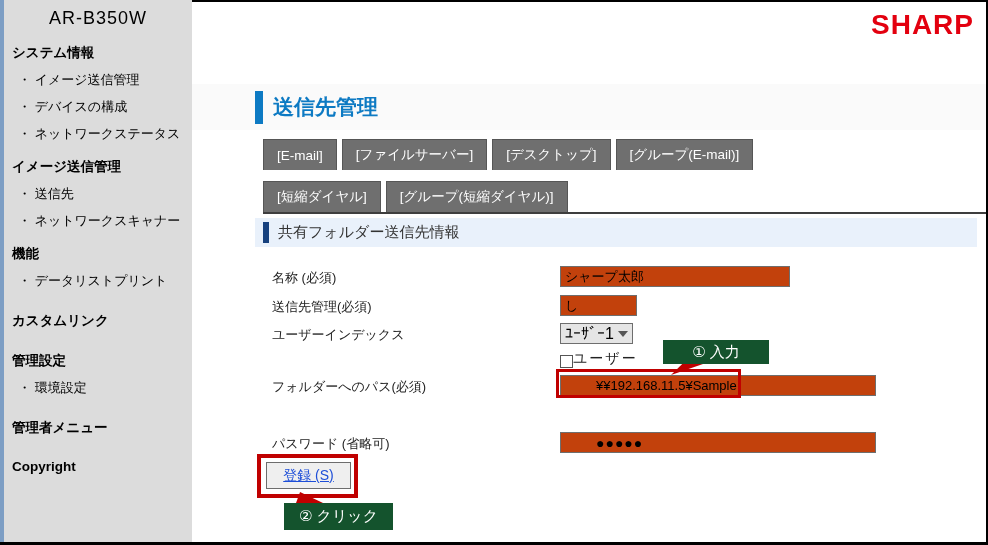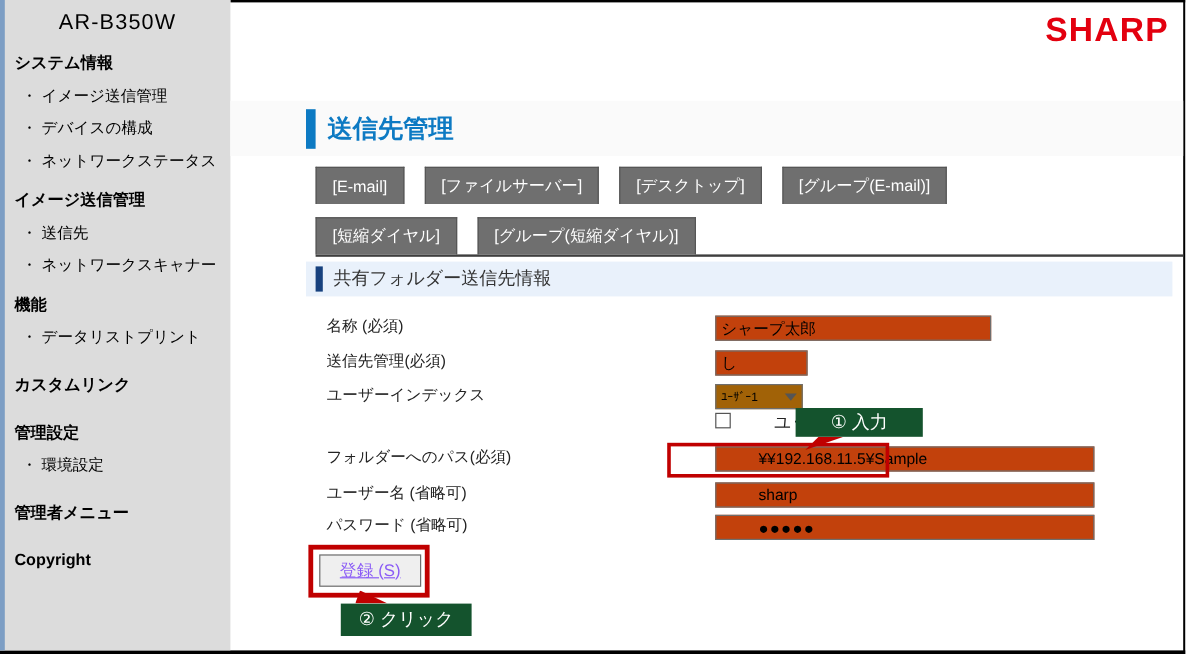--- a/index.html
+++ b/index.html
@@ -24,51 +24,51 @@
          letter-spacing:1px;color:#e3000f;}
 
   
   .title-band{position:absolute;left:192px;right:2px;top:84px;height:46px;background:#fafafa;
               display:flex;align-items:center;}
   .title-bar{width:8px;height:33px;background:#0d7ac3;margin-left:63px;}
   .title-text{margin-left:10px;font-size:21px;font-weight:bold;color:#0d7ac3;}
 
   
   .tabs{position:absolute;left:263px;right:2px;top:139px;border-bottom:2px solid #3e3e3e;}
-  .tabrow{display:flex;gap:17px;height:31px;}
+  .tabrow{display:flex;gap:5px;height:31px;}
   .tab{display:flex;align-items:center;padding:0 13px;font-size:13.5px;box-sizing:border-box;
        background:#6f6f6f;color:#fff;border:1px solid #565656;border-bottom:none;cursor:pointer;}
   .tab.active{background:#fbfbfb;color:#333;border:1px solid #c8c8c8;border-bottom:none;
               border-top:4px solid #1a80c8;}
   .tabrow+.tabrow{margin-top:11px;}
 
   
   .sec-head{position:absolute;left:255px;width:722px;top:218px;height:29px;background:#e9f1fb;
             display:flex;align-items:center;}
   .sec-bar{width:6px;height:21px;background:#17417e;margin-left:8px;}
   .sec-text{margin-left:9px;font-size:15px;color:#333;}
 
   
-  .frow{position:absolute;left:272px;display:flex;align-items:flex-start;height:24px;gap:36px;}
+  .frow{position:absolute;left:272px;display:flex;align-items:flex-end;height:24px;}
   .flabel{width:288px;font-size:13px;color:#222;}
   .txt{border:1px solid #6e6e6e;height:21px;font-family:"Liberation Sans","DejaVu Sans",sans-serif;
        font-size:13px;padding:0 4px;box-sizing:border-box;background:#c2410c;color:#000;}
   .w-name{width:230px;} .w-search{width:77px;} .w-wide{width:316px;padding-left:35px;}
   .pw{font-size:14px;letter-spacing:1px;}
-  .fselect{width:73px;height:21px;border:1px solid #6e6e6e;background:#a16207;box-sizing:border-box;
+  .fselect{width:73px;height:21px;border:1px solid #6e6e6e;background:#e5e5e5;box-sizing:border-box;
            display:flex;align-items:center;justify-content:space-between;padding:0 4px;
-           font-size:10px;color:#000;cursor:pointer;}
+           font-size:16px;color:#000;cursor:pointer;}
   .chev{width:0;height:0;border-left:5px solid transparent;border-right:5px solid transparent;
         border-top:6px solid #555;}
   .cbox{width:13px;height:13px;border:1px solid #555;background:#fff;box-sizing:border-box;cursor:pointer;}
   .cblabel{margin-left:0;font-size:14px;letter-spacing:2px;color:#222;}
 
   .btn{position:absolute;left:266px;top:462px;width:85px;height:27px;background:#efefef;
        border:1px solid #6d6d6d;font-family:"Liberation Sans","DejaVu Sans",sans-serif;
-       font-size:14px;color:#8b5cf6;text-decoration:underline;cursor:pointer;}
+       font-size:14px;color:#1d4ed8;text-decoration:underline;cursor:pointer;}
 
   
   .hl-path{position:absolute;left:556px;top:369px;width:185px;height:29px;
            border:3px solid #c00000;box-sizing:border-box;pointer-events:none;}
   .hl-btn{position:absolute;left:257px;top:454px;width:101px;height:44px;
           border:4px solid #c00000;box-sizing:border-box;pointer-events:none;}
   .callout{position:absolute;background:#14532d;color:#fff;display:flex;align-items:center;
            justify-content:center;font-size:15px;}
   .co1{left:663px;top:340px;width:106px;height:24px;}
   .co1 .tri{position:absolute;left:8px;top:100%;width:32px;height:11px;background:#c00000;
@@ -157,24 +157,20 @@
     <div class="flabel"></div>
     <div class="cbox"></div>
     <div class="cblabel">ユーザー</div>
   </div>
 
   <div class="frow" style="top:372px;">
     <div class="flabel">フォルダーへのパス(必須)</div>
     <input class="txt w-wide" type="text" value="¥¥192.168.11.5¥Sample" style="">
   </div>
 
-  <div class="frow" style="top:402px;">
-    <div class="flabel">ユーザー名 (省略可)</div>
-    <input class="txt w-wide" type="text" value="sharp" style="">
-  </div>
 
   <div class="frow" style="top:429px;">
     <div class="flabel">パスワード (省略可)</div>
     <input class="txt w-wide pw" type="text" value="●●●●●" style="">
   </div>
 
   <button class="btn">登録 (S)</button>
 
   <div class="hl-path"></div>
   <div class="hl-btn"></div>

